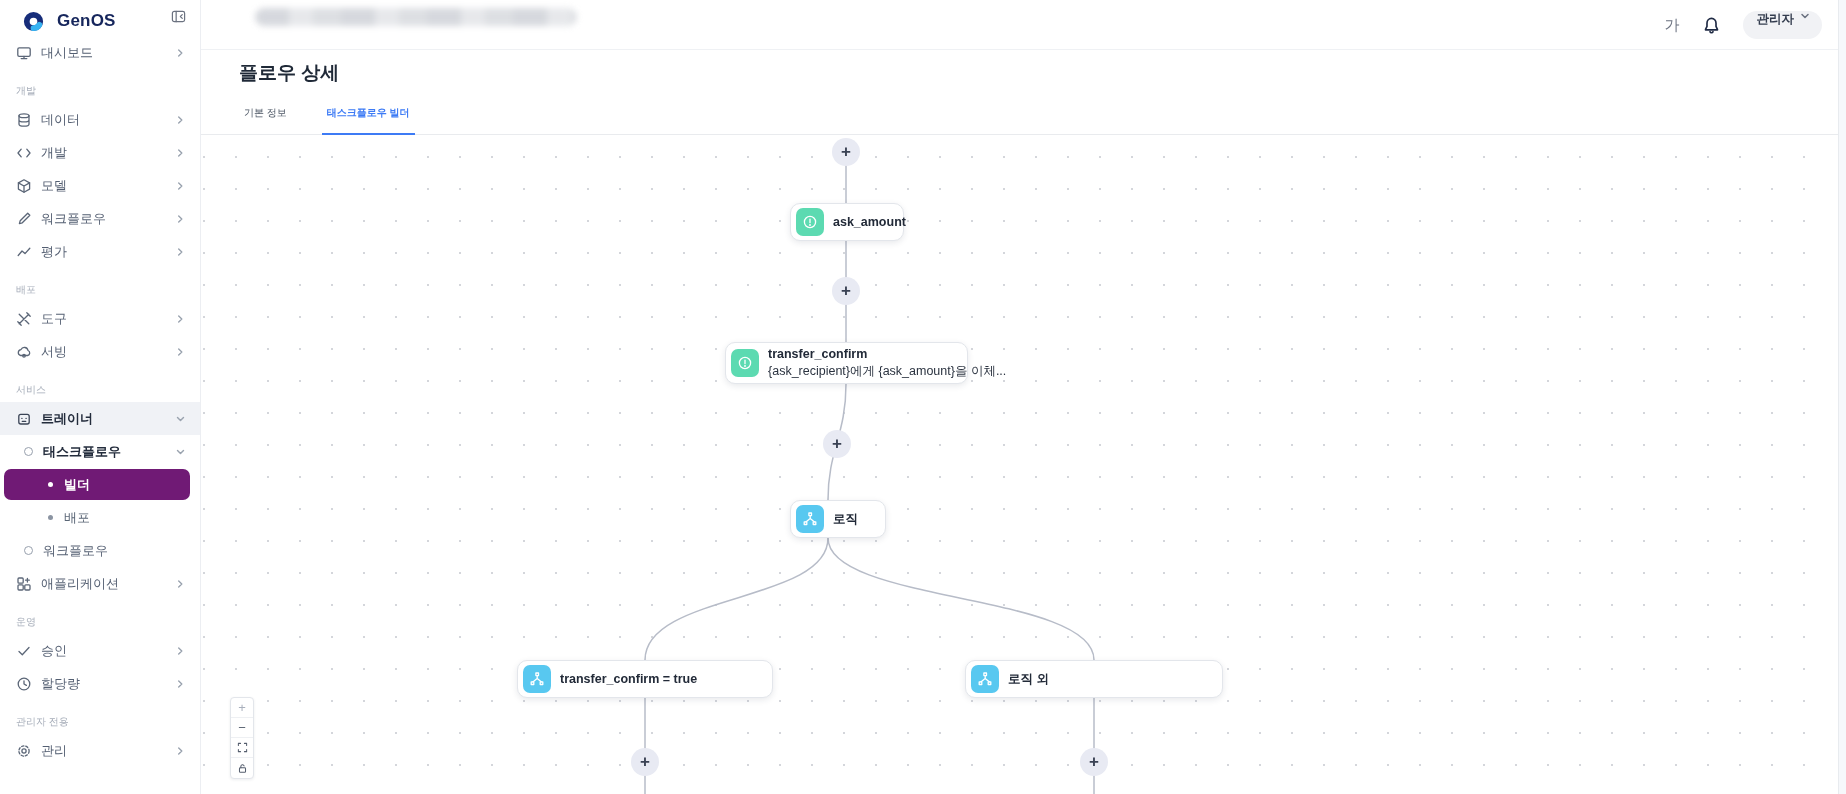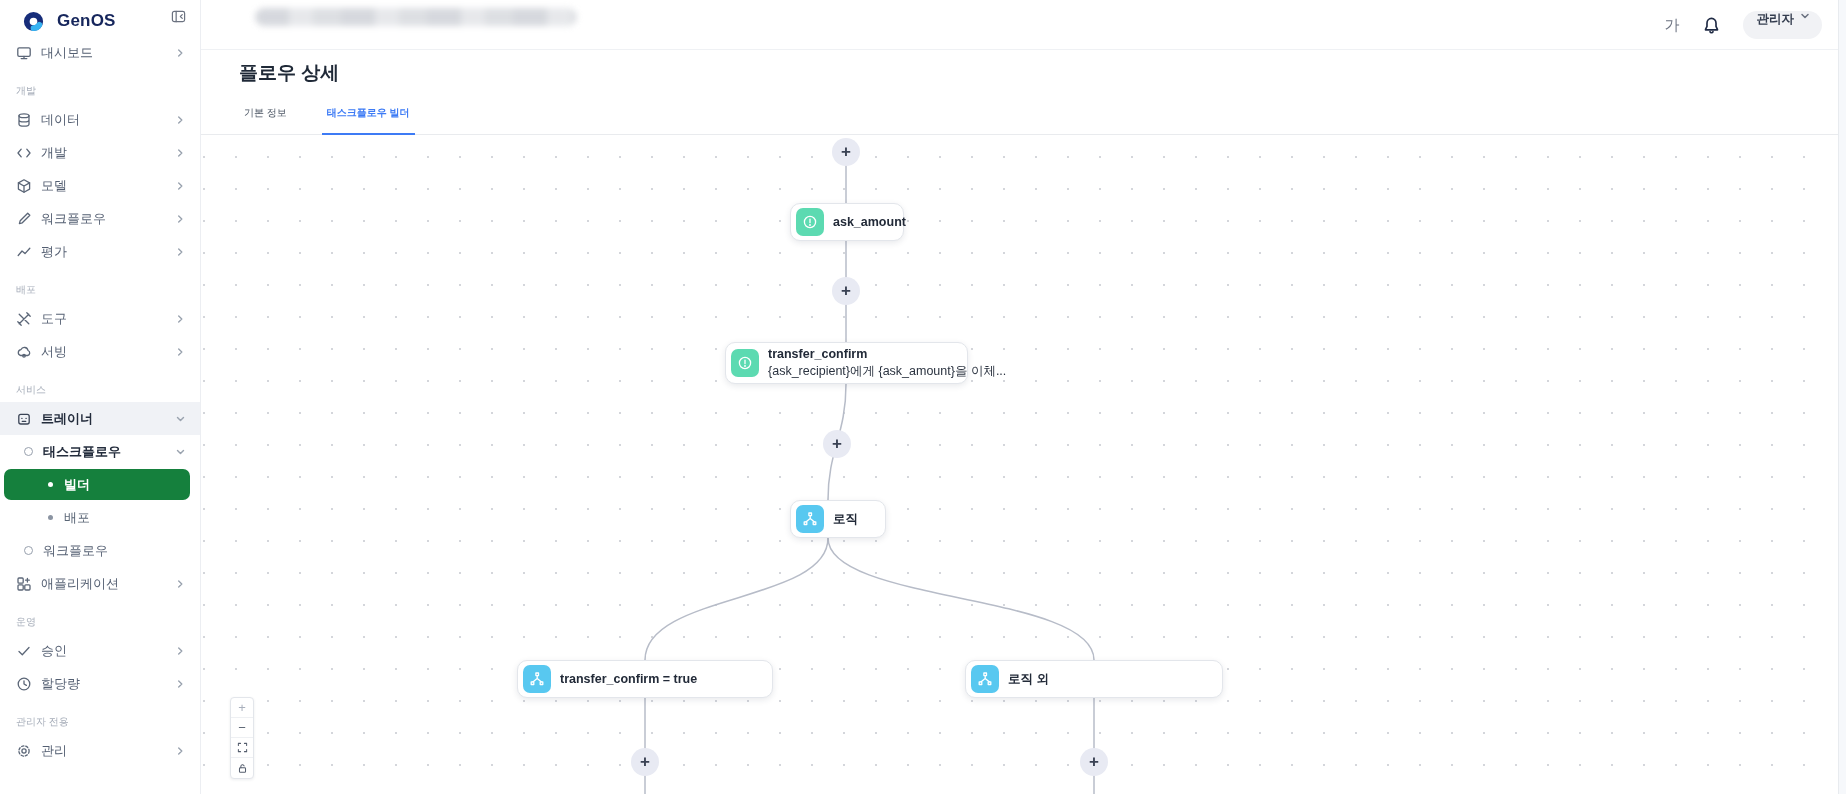--- a/index.html
+++ b/index.html
@@ -23,21 +23,21 @@
   .chev svg{width:9px;height:9px;stroke:#9AA3AF;fill:none;stroke-width:1.4;stroke-linecap:round;stroke-linejoin:round}
   .sec{height:34px;padding:15px 0 0 16px;font-size:10px;color:#A6ADB9}
   .row.hl{background:#F0F2F6;color:#232C3C;font-weight:700}
   .row.hl .i{stroke:#3A4456}
   .row.l2{padding-left:24px;gap:10px}
   .row.bold{color:#232C3C;font-weight:700}
   .ring{width:9px;height:9px;border:1.4px solid #97A0AD;border-radius:50%;flex:0 0 auto}
   .leaf{position:relative;height:33px;display:flex;align-items:center;padding-left:48px;gap:11px;
         font-size:13px;color:#5A6676;cursor:pointer}
   .bullet{width:5px;height:5px;border-radius:50%;background:#8B94A2;flex:0 0 auto}
-  .leaf.selected{background:#15803d;color:#fff;font-weight:700;border-radius:7px;margin:1px 10px 1px 4px;height:31px;padding-left:44px}
+  .leaf.selected{background:#701a75;color:#fff;font-weight:700;border-radius:7px;margin:1px 10px 1px 4px;height:31px;padding-left:44px}
   .leaf.selected .bullet{background:#fff}
 
   
   .main{position:absolute;left:201px;top:0;width:1645px;height:794px;background:#fff}
   .gutter{position:absolute;right:0;top:0;bottom:0;width:8px;background:#F6F8FB;border-left:1px solid #E8EBEF;z-index:6}
 
   .topbar{position:absolute;left:0;top:0;right:8px;height:50px;background:#fff;border-bottom:1px solid #EFF1F4;z-index:4}
   .redacted{position:absolute;left:54px;top:8px;width:322px;height:18px;border-radius:9px;
             background:repeating-linear-gradient(90deg,#c9ccd3 0 34px,#dfe1e5 34px 58px,#d2d5da 58px 86px);
             filter:blur(3px);opacity:.75}

